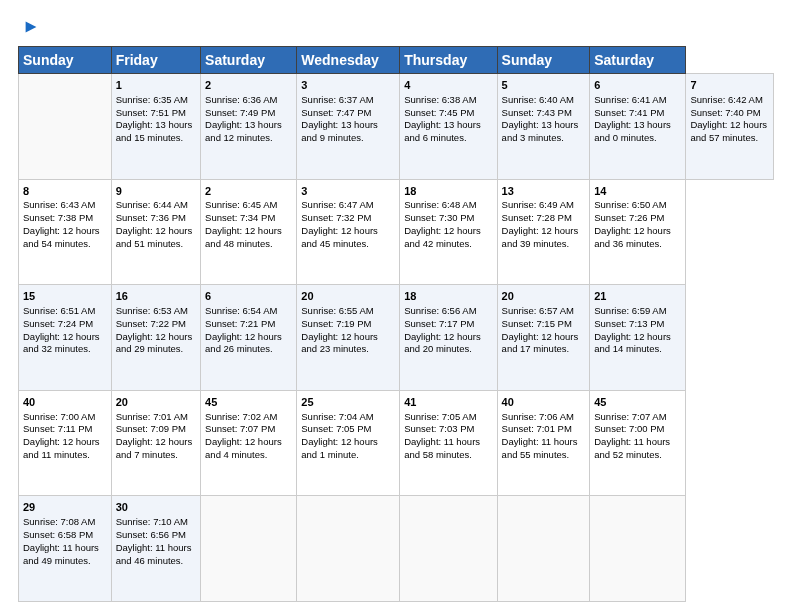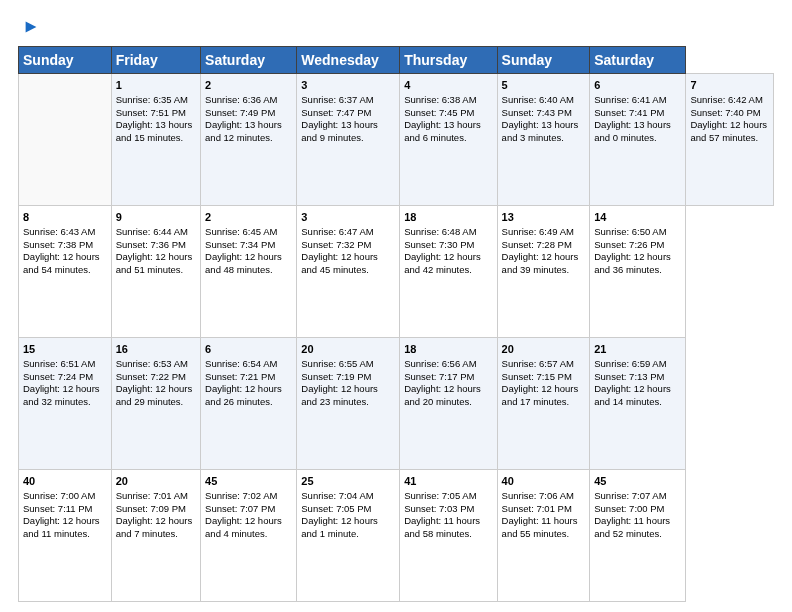--- a/index.html
+++ b/index.html
@@ -155,15 +155,24 @@
         </tr>
         <tr>
           <td><span class="day-num">40</span>Sunrise: 7:00 AM<br>Sunset: 7:11 PM<br>Daylight: 12 hours and 11 minutes.</td>
           <td><span class="day-num">20</span>Sunrise: 7:01 AM<br>Sunset: 7:09 PM<br>Daylight: 12 hours and 7 minutes.</td>
           <td><span class="day-num">45</span>Sunrise: 7:02 AM<br>Sunset: 7:07 PM<br>Daylight: 12 hours and 4 minutes.</td>
           <td><span class="day-num">25</span>Sunrise: 7:04 AM<br>Sunset: 7:05 PM<br>Daylight: 12 hours and 1 minute.</td>
           <td><span class="day-num">41</span>Sunrise: 7:05 AM<br>Sunset: 7:03 PM<br>Daylight: 11 hours and 58 minutes.</td>
           <td><span class="day-num">40</span>Sunrise: 7:06 AM<br>Sunset: 7:01 PM<br>Daylight: 11 hours and 55 minutes.</td>
           <td><span class="day-num">45</span>Sunrise: 7:07 AM<br>Sunset: 7:00 PM<br>Daylight: 11 hours and 52 minutes.</td>
         </tr>
+        <tr>
+          <td><span class="day-num">29</span>Sunrise: 7:08 AM<br>Sunset: 6:58 PM<br>Daylight: 11 hours and 49 minutes.</td>
+          <td><span class="day-num">30</span>Sunrise: 7:10 AM<br>Sunset: 6:56 PM<br>Daylight: 11 hours and 46 minutes.</td>
+          <td class="empty"></td>
+          <td class="empty"></td>
+          <td class="empty"></td>
+          <td class="empty"></td>
+          <td class="empty"></td>
+        </tr>
       </tbody>
   </table>
 </div>
 
 </body></html>

